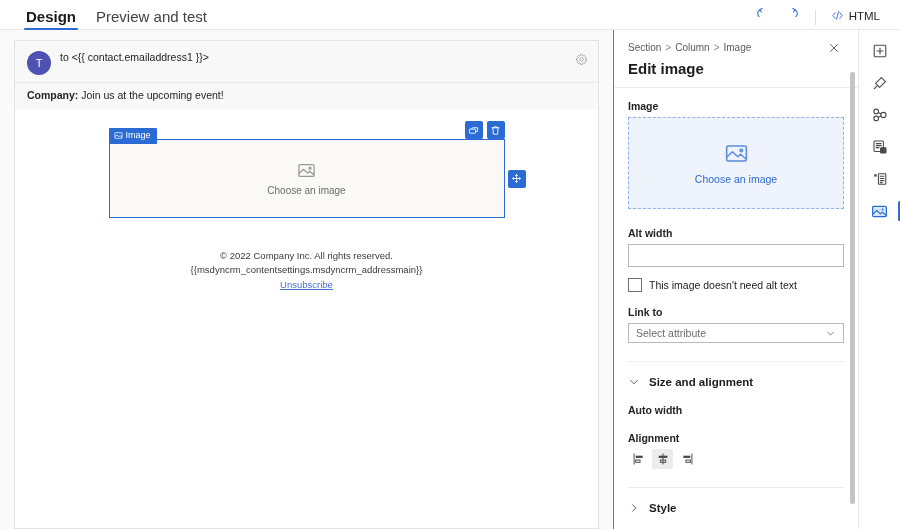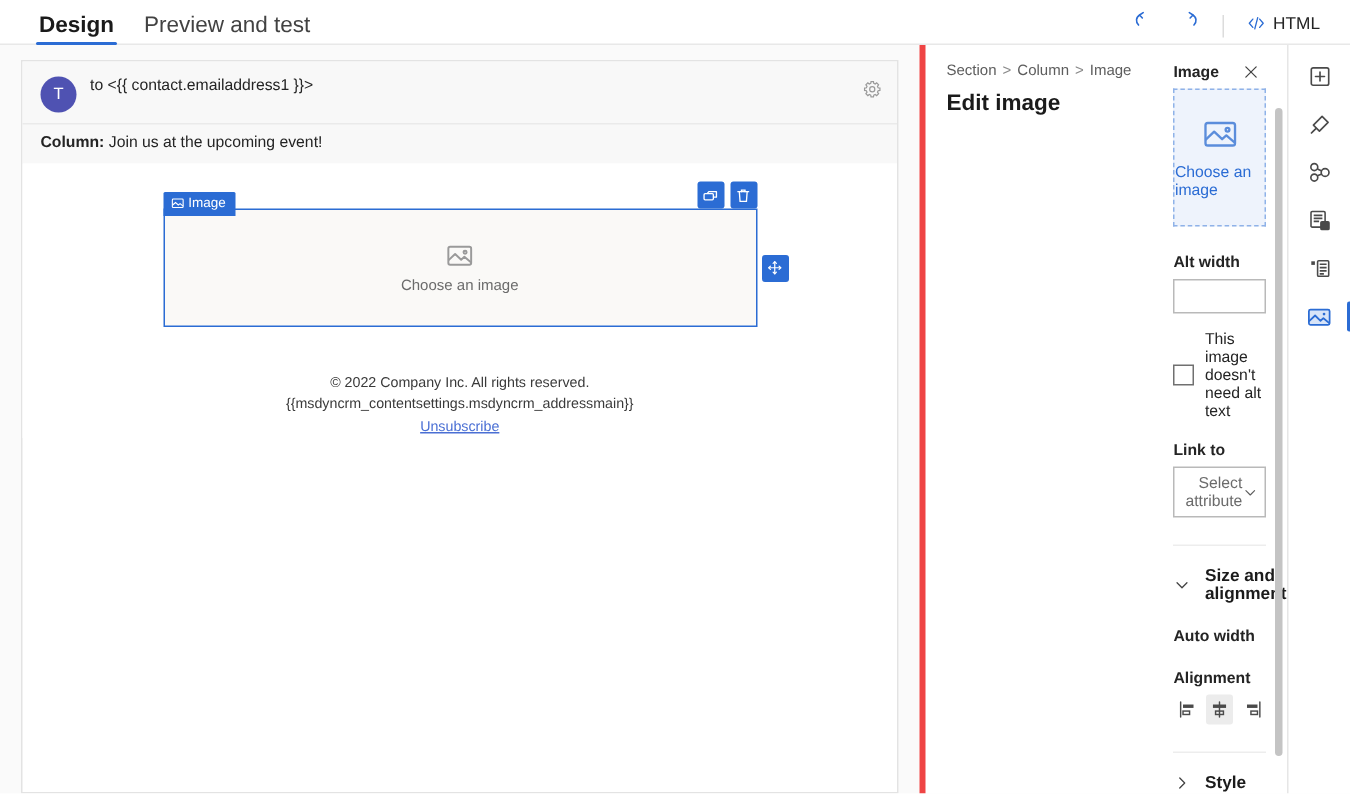--- a/index.html
+++ b/index.html
@@ -147,23 +147,23 @@
     font-size: 9.5px;
     color: #3a3a3a;
     line-height: 1.5;
   }
   .email-footer a { color: #4a6fd4; text-decoration: underline; cursor: pointer; }
 
   
   .panel {
     width: 245px;
     background: #ffffff;
-    border-left: 4px solid #ef4444;
-    position: relative;
-    display: flex; flex-direction: row;
+    border-left: 1px solid #ef4444;
+    position: relative;
+    display: flex; flex-direction: column;
   }
   .panel-head { padding: 12px 14px 0 14px; }
   .crumbs {
     font-size: 10px; color: #5d5d5d;
     display: flex; align-items: center; gap: 4px;
   }
   .crumbs .sep { color: #8a8a8a; }
   .crumbs .crumb { cursor: pointer; }
   .close-x {
     position: absolute; right: 18px; top: 12px;
@@ -208,21 +208,21 @@
     display: flex; align-items: center; gap: 7px;
     margin-top: 11px; cursor: pointer;
   }
   .chkbox {
     width: 14px; height: 14px;
     border: 1px solid #707070; background: #fff;
     flex: 0 0 auto;
   }
   .chk-label { font-size: 10.5px; color: #242424; }
   .select {
-    width: 100%; height: 34px;
+    width: 100%; height: 20px;
     border: 1px solid #b9b9b9; background: #fff;
     display: flex; align-items: center;
     padding: 0 7px; font-size: 10.5px;
     color: #6b6b6b; cursor: pointer;
     justify-content: space-between;
     text-align: right;
   }
   .section-hdr {
     display: flex; align-items: center; gap: 9px;
     font-size: 11.5px; font-weight: bold; color: #1b1b1b;
@@ -329,21 +329,21 @@
           <span>
             <svg width="13" height="13" viewBox="0 0 16 16" fill="none" stroke="#5d5d5d" stroke-width="1">
               <circle cx="8" cy="8" r="2.1"></circle>
               <path d="M8 1.7 L9 1.7 L9.25 3.2 L10.4 3.7 L11.6 2.8 L13.2 4.4 L12.3 5.6 L12.8 6.75 L14.3 7 L14.3 9 L12.8 9.25 L12.3 10.4 L13.2 11.6 L11.6 13.2 L10.4 12.3 L9.25 12.8 L9 14.3 L7 14.3 L6.75 12.8 L5.6 12.3 L4.4 13.2 L2.8 11.6 L3.7 10.4 L3.2 9.25 L1.7 9 L1.7 7 L3.2 6.75 L3.7 5.6 L2.8 4.4 L4.4 2.8 L5.6 3.7 L6.75 3.2 L7 1.7 Z"></path>
             </svg>
           </span>
         </div>
       </div>
 
       <div class="subject-row">
-        <b>Column:</b>
+        <b>Company:</b>
         <span>Join us at the upcoming event!</span>
       </div>
 
       <div class="email-body">
 
         <div class="block-wrap">
           <div class="block-tag">
             <span>
               <svg width="9" height="9" viewBox="0 0 16 16" fill="none" stroke="#ffffff" stroke-width="1.3">
                 <rect x="1.6" y="3" width="12.8" height="10" rx="1"></rect>

